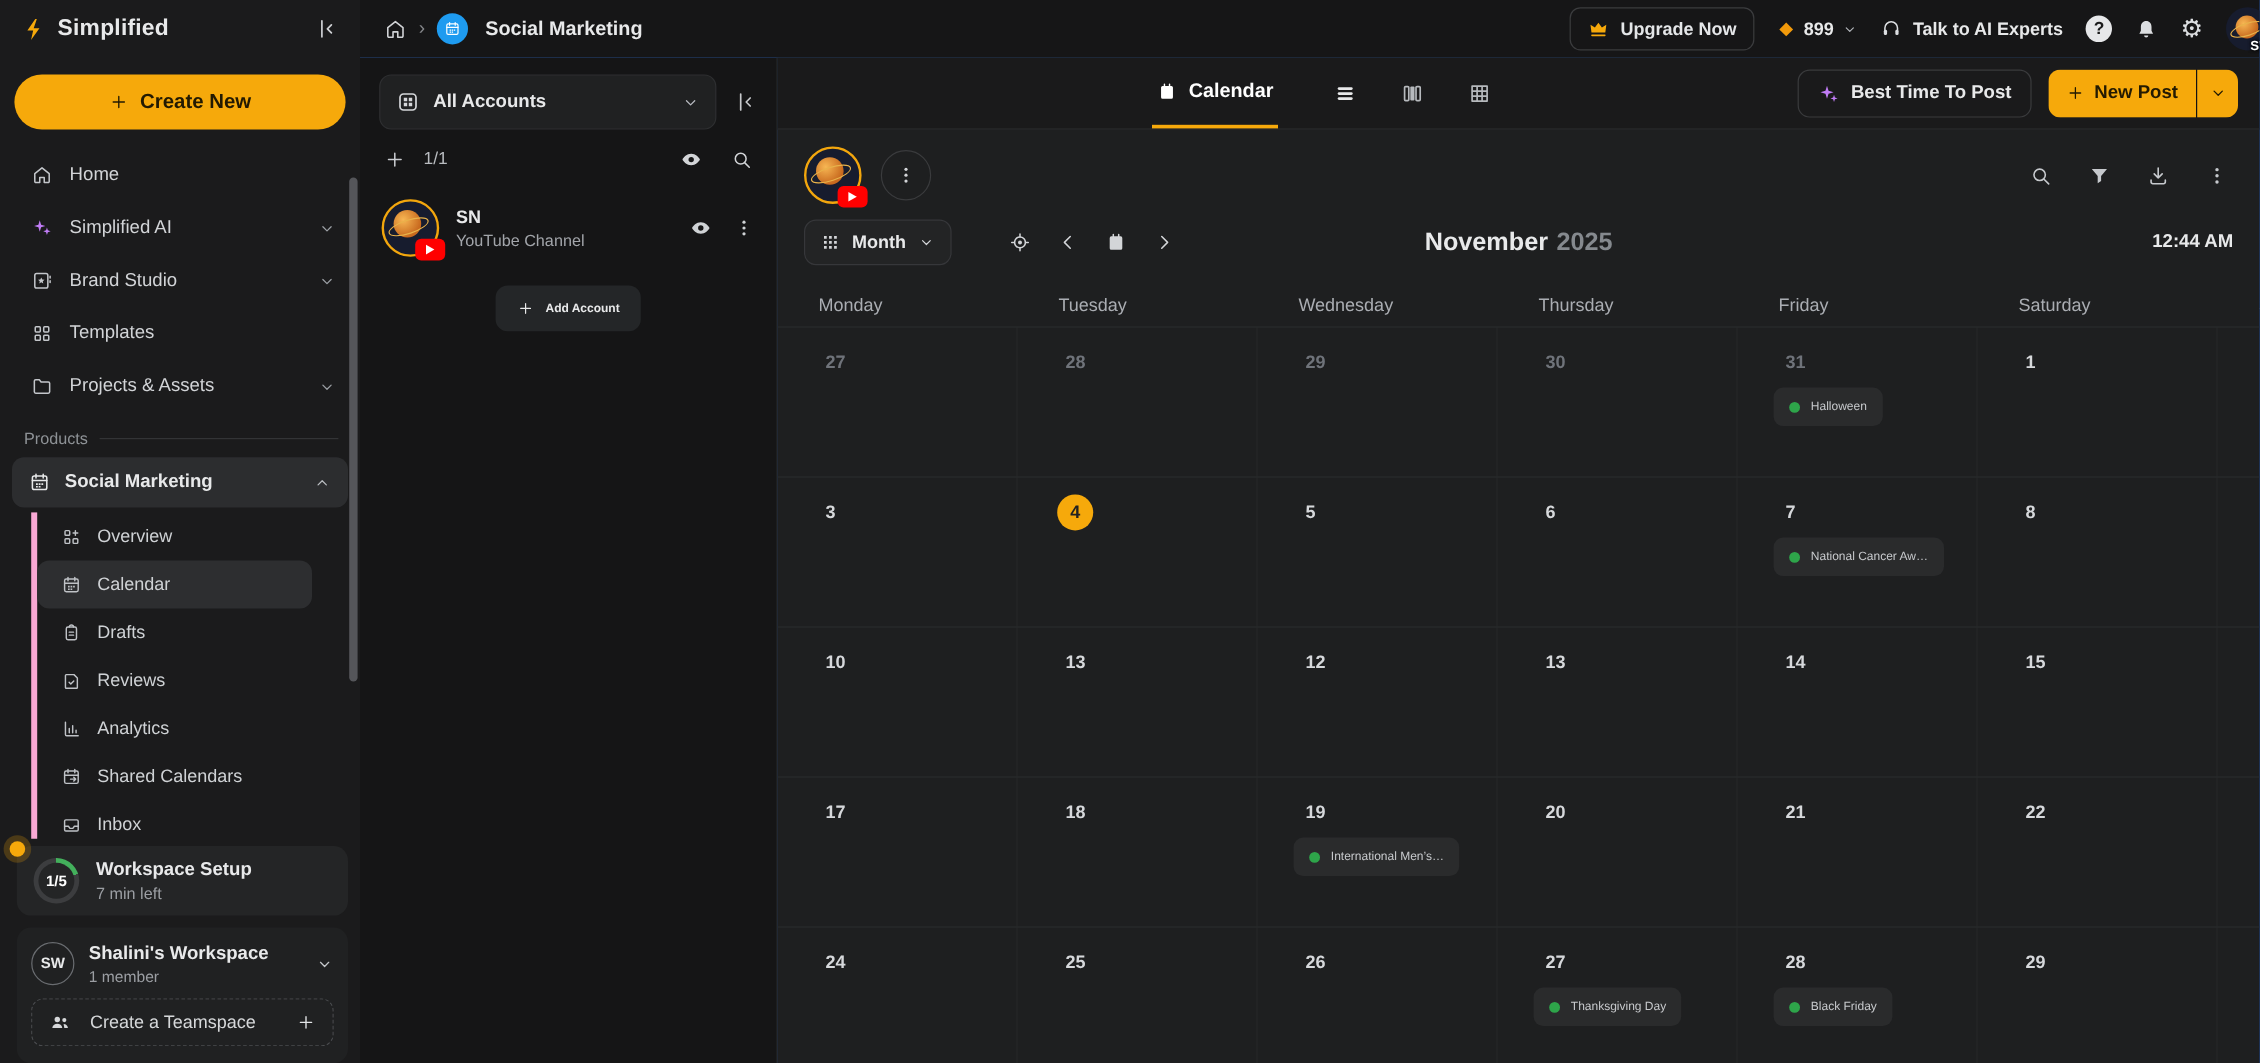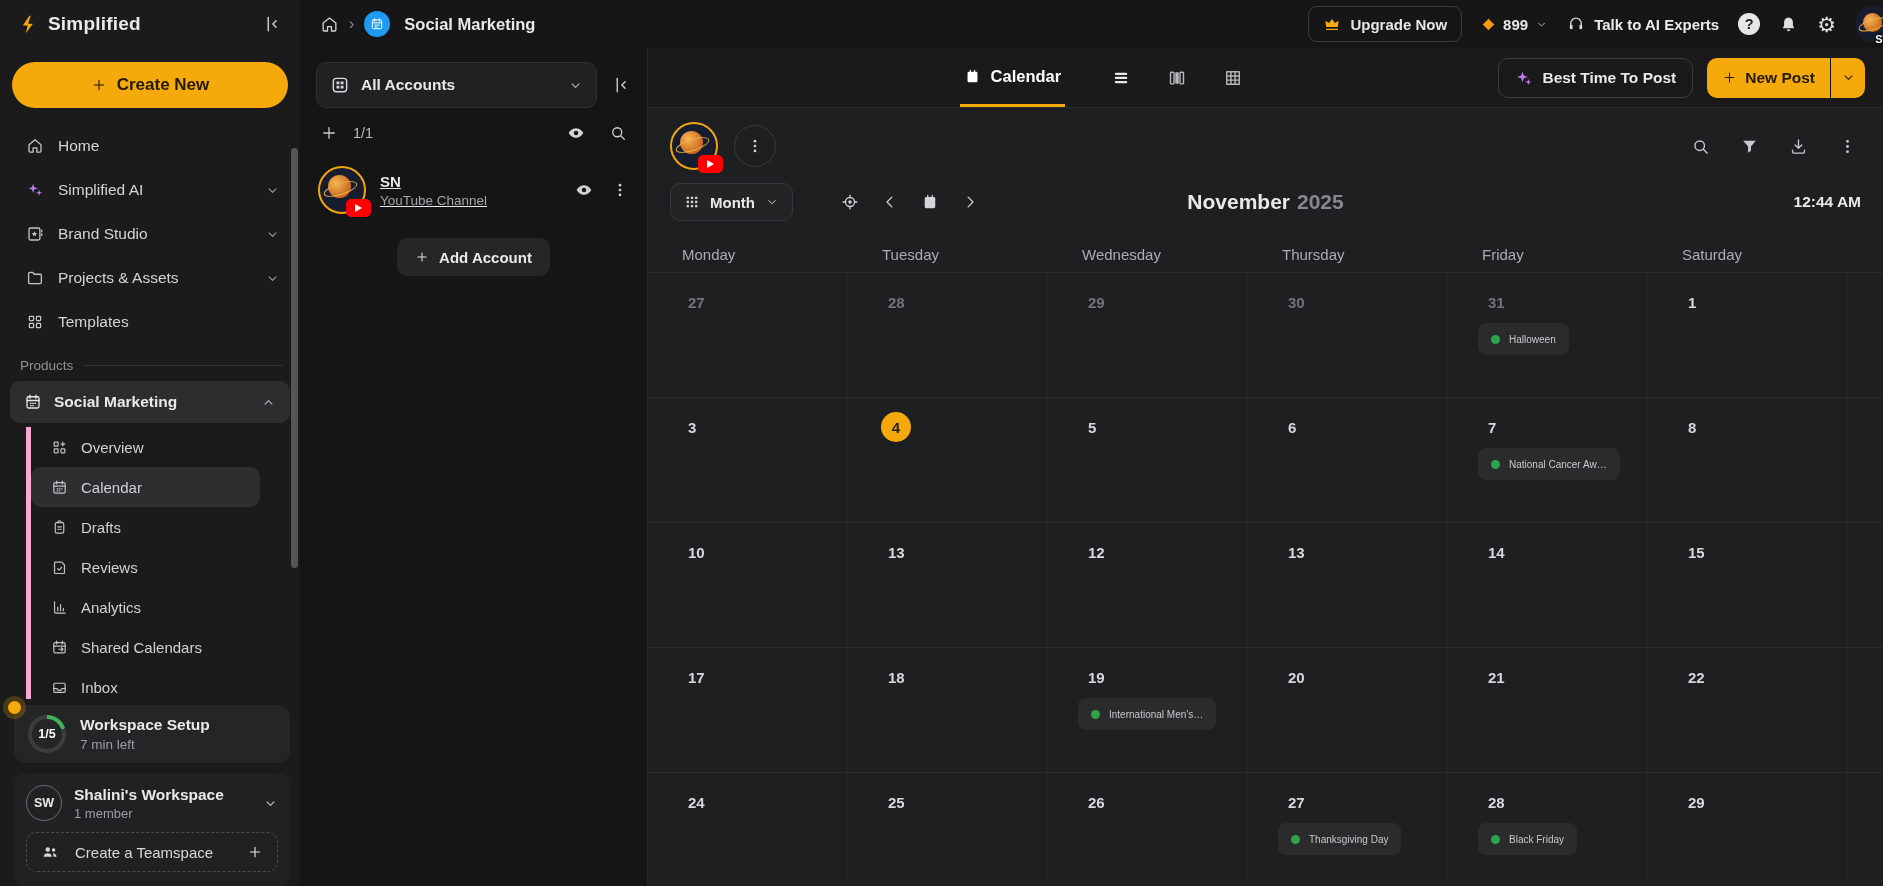--- a/index.html
+++ b/index.html
@@ -90,36 +90,36 @@
   .acc-select .ic{width:20px;height:20px;color:#d5d7da;}
   .acc-select .label{font-size:15.5px;font-weight:700;}
   .acc-select .chev{margin-left:auto;width:15px;height:15px;color:#b7bac0;}
   .acc-collapse{margin-left:14px;width:20px;height:20px;color:#c7c9cc;cursor:pointer;}
   .acc-row2{display:flex;align-items:center;margin-top:16px;padding:0 4px;}
   .acc-plus{width:18px;height:18px;color:#c9ccd0;cursor:pointer;}
   .acc-count{margin-left:15px;font-size:14.5px;color:#b9bcc0;}
   .acc-row2 .sp{flex:1;}
   .acc-eye,.acc-search{width:18px;height:18px;color:#d2d4d7;cursor:pointer;}
   .acc-search{margin-left:24px;}
-  .acc-account{display:flex;align-items:center;margin-top:24px;padding:0 2px;text-decoration:underline;}
+  .acc-account{display:flex;align-items:center;margin-top:24px;padding:0 2px;}
   .planet{width:44px;height:44px;border-radius:50%;background:#171c2e;border:2.5px solid #F2A60D;position:relative;flex:none;}
   .planet::before{content:"";position:absolute;left:8px;top:7px;width:23px;height:23px;border-radius:50%;
       background:radial-gradient(circle at 35% 35%,#f7b653,#c8691e 70%);box-shadow:-4px -3px 0 -9px #fff;}
   .planet::after{content:"";position:absolute;left:3px;top:15px;width:33px;height:10px;border:1.5px solid #e8b24a;border-radius:50%;transform:rotate(-18deg);}
   .yt-badge{position:absolute;right:-7px;bottom:-5px;width:25px;height:18px;background:#F00;border-radius:5px;display:flex;
       align-items:center;justify-content:center;z-index:2;}
   .yt-badge i{display:block;width:0;height:0;border-left:7px solid #fff;border-top:4.5px solid transparent;border-bottom:4.5px solid transparent;}
   .acc-name{font-size:15px;font-weight:700;}
   .acc-type{font-size:13.5px;color:#a2a5aa;margin-top:3px;}
   .acc-account .texts{margin-left:14px;}
   .acc-account .sp{flex:1;}
   .acc-account .ic{width:18px;height:18px;color:#cfd2d5;cursor:pointer;}
   .acc-account .kebab{margin-left:18px;}
   .add-account{margin:24px auto 0;height:38px;background:#242628;border:none;border-radius:10px;color:#e8e9ea;display:flex;
-      align-items:center;gap:10px;padding:4px 18px;font-size:15px;font-weight:700;cursor:pointer;width:fit-content;font-family:inherit;}
+      align-items:center;gap:10px;padding:4px 18px;font-size:10px;font-weight:700;cursor:pointer;width:fit-content;font-family:inherit;}
   .add-account .ic{width:14px;height:14px;}
 
   
   main{flex:1;display:flex;flex-direction:column;min-width:0;background:#1e1f20;}
   .toolbar{height:60px;flex:none;background:#1a1a1b;border-bottom:1px solid #2a2b2d;display:flex;align-items:center;padding:0 18px;box-sizing:border-box;}
   .toolbar .sp1{flex:1.15;}
   .toolbar .sp2{flex:1;}
   .cal-tab{height:100%;display:flex;align-items:center;gap:10px;font-size:16.5px;font-weight:700;border-bottom:3px solid #F6A90B;
       box-sizing:border-box;padding:0 4px;cursor:pointer;color:#fff;}
   .cal-tab .ic{width:17px;height:17px;}
@@ -230,40 +230,40 @@
             <span>Brand Studio</span>
             <span class="ic chev">
               <svg viewBox="0 0 24 24">
                 <path d="M6.5 9.5 12 15l5.5-5.5" stroke-width="2.2"></path>
               </svg>
             </span>
           </div>
           <div class="nav-item">
             <span class="ic">
               <svg viewBox="0 0 24 24">
-                <path d="M3.5 6A1.5 1.5 0 0 1 5 4.5h4l2 2.5h8A1.5 1.5 0 0 1 20.5 8.5V18A1.5 1.5 0 0 1 19 19.5H5A1.5 1.5 0 0 1 3.5 18Z"></path>
-              </svg>
-            </span>
-            <span>Projects &amp; Assets</span>
-            <span class="ic chev">
-              <svg viewBox="0 0 24 24">
-                <path d="M6.5 9.5 12 15l5.5-5.5" stroke-width="2.2"></path>
-              </svg>
-            </span>
-          </div>
-          <div class="nav-item">
-            <span class="ic">
-              <svg viewBox="0 0 24 24">
                 <rect x="4.5" y="4.5" width="5.6" height="5.6" rx="1"></rect>
                 <rect x="13.9" y="4.5" width="5.6" height="5.6" rx="1"></rect>
                 <rect x="4.5" y="13.9" width="5.6" height="5.6" rx="1"></rect>
                 <rect x="13.9" y="13.9" width="5.6" height="5.6" rx="1"></rect>
               </svg>
             </span>
             <span>Templates</span>
+          </div>
+          <div class="nav-item">
+            <span class="ic">
+              <svg viewBox="0 0 24 24">
+                <path d="M3.5 6A1.5 1.5 0 0 1 5 4.5h4l2 2.5h8A1.5 1.5 0 0 1 20.5 8.5V18A1.5 1.5 0 0 1 19 19.5H5A1.5 1.5 0 0 1 3.5 18Z"></path>
+              </svg>
+            </span>
+            <span>Projects &amp; Assets</span>
+            <span class="ic chev">
+              <svg viewBox="0 0 24 24">
+                <path d="M6.5 9.5 12 15l5.5-5.5" stroke-width="2.2"></path>
+              </svg>
+            </span>
           </div>
         </div>
       <div class="products">
         <span>Products</span>
       </div>
       <div class="product-item">
         <span class="ic">
             <svg viewBox="0 0 24 24">
               <rect x="4" y="5" width="16" height="15" rx="2"></rect>
               <path d="M8 3v4M16 3v4M4 10h16"></path>

